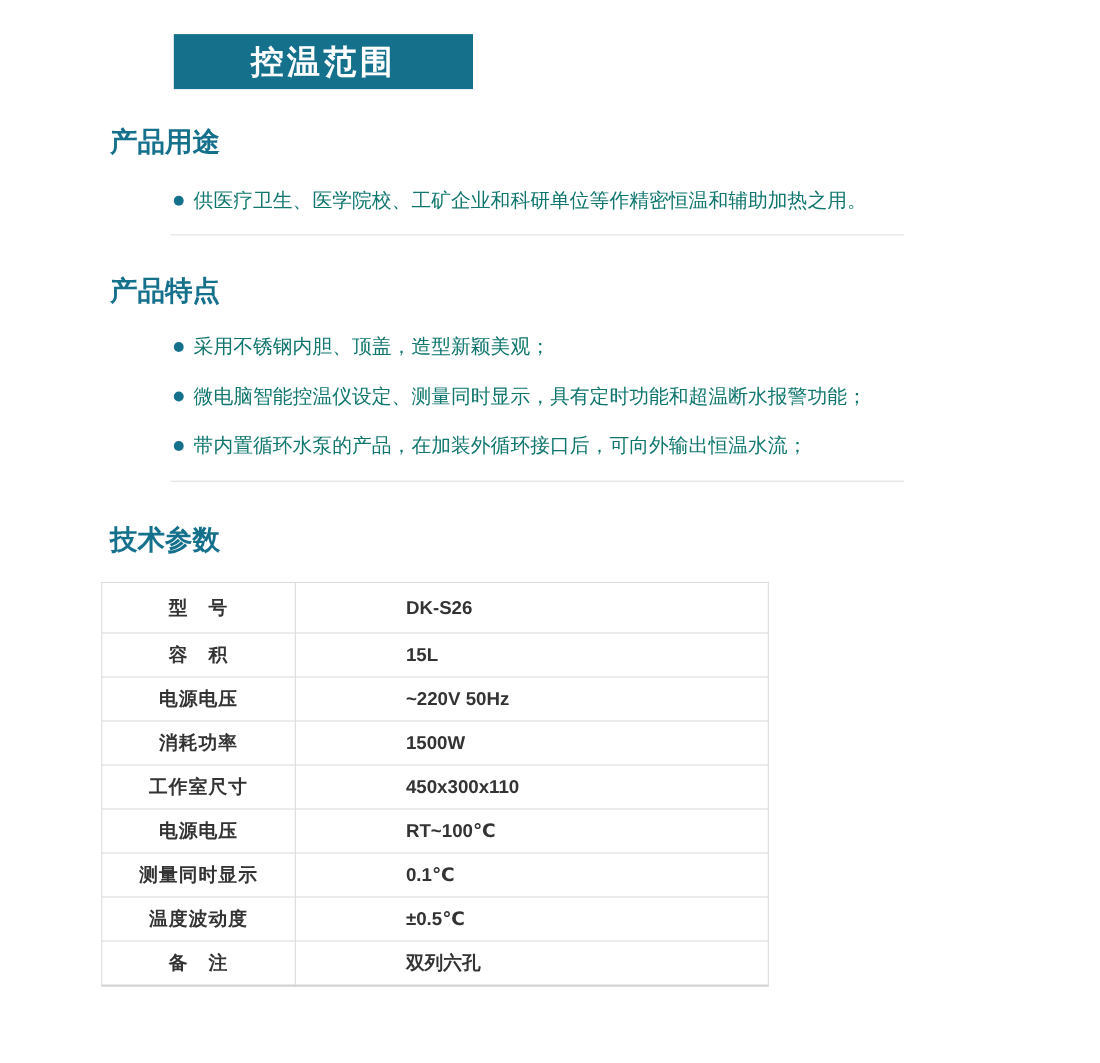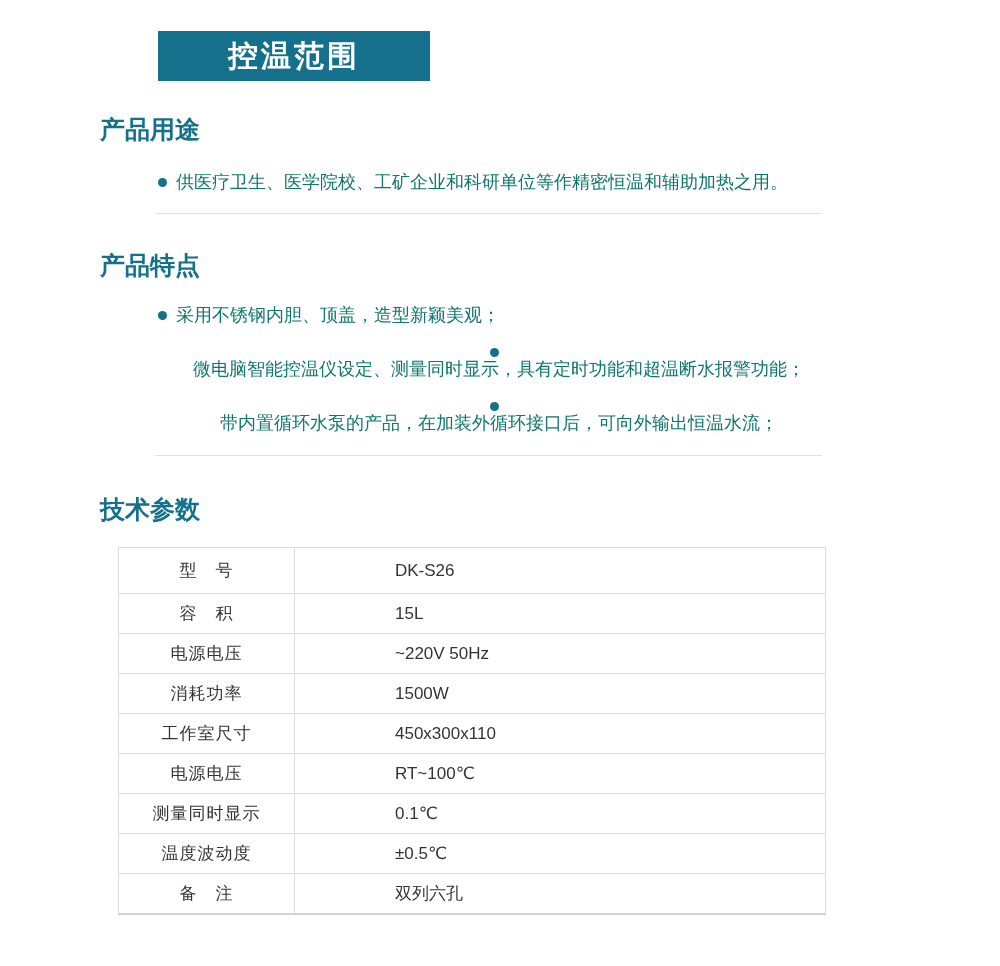--- a/index.html
+++ b/index.html
@@ -36,21 +36,21 @@
   }
   .heading-usage   { margin-top: 34px; }
   .heading-features{ margin-top: 37px; }
   .heading-specs   { margin-top: 39px; }
 
   .bullet-list { margin-left: 158px; margin-right: 160px; }
   .bullet-list-usage    { margin-top: 27px; }
   .bullet-list-features { margin-top: 24px; }
 
   .bullet-row { display: flex; align-items: center; }
-  .bullet-row + .bullet-row { margin-top: 21px; flex-direction: column; }
+  .bullet-row + .bullet-row { margin-top: 21px; }
 
   .dot {
     flex: 0 0 auto;
     width: 9px;
     height: 9px;
     border-radius: 50%;
     background: #15708c;
     margin-right: 9px;
   }
   .bullet-text {
@@ -62,25 +62,26 @@
   .divider {
     margin-left: 155px;
     width: 667px;
     height: 1px;
     background: #e2e2e2;
   }
   .divider-1 { margin-top: 19px; }
   .divider-2 { margin-top: 20px; }
 
   .specs-table {
-    margin: 24px 0 0 118px;
-    width: 708px;
+    margin: 24px 0 0 92px;
+    width: 607px;
     border-collapse: collapse;
     border: 1px solid #dcdcdc;
     border-bottom: 2px solid #d2d2d2;
+    font-weight: bold;
   }
   .specs-table td {
     border: 1px solid #dcdcdc;
     height: 40px;
     font-size: 17px;
     color: #333333;
   }
   .specs-table tr:first-child td { height: 46px; }
   td.spec-label {
     width: 176px;

